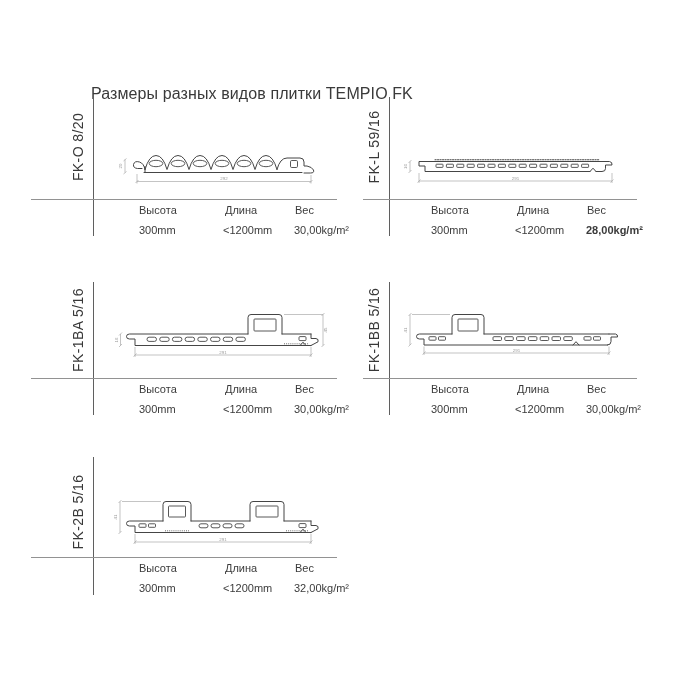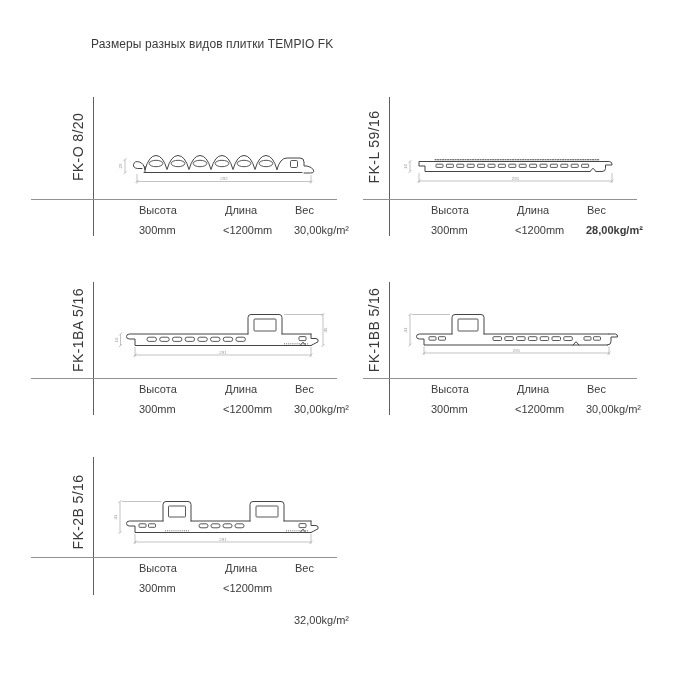--- a/index.html
+++ b/index.html
@@ -3,21 +3,21 @@
 <meta charset="utf-8">
 <style>
   * { box-sizing: border-box; }
   html,body { margin:0; padding:0; }
   body {
     width:700px; height:700px; background:#ffffff;
     font-family:"Liberation Sans", sans-serif;
     position:relative; overflow:hidden; color:#3b3b3b;
   }
   .abs { position:absolute; }
-  .title { font-size:12px; letter-spacing:0.1px; color:#3a3a3a; }
+  .title { font-size:16px; letter-spacing:0.1px; color:#3a3a3a;margin-top:48px; }
   .vline { width:1px; background:#5f5f5f; }
   .hsep  { height:1px; background:#929292; }
   .vlabel {
     width:110px; text-align:center; transform:rotate(-90deg);
     font-size:14px; letter-spacing:0.4px; color:#383838; white-space:nowrap;
   }
   .th, .td { font-size:11px; color:#3b3b3b; white-space:nowrap;padding-left:21px; }
   svg { overflow:visible; }
   svg text { font-family:"Liberation Sans", sans-serif; }
   .p     { stroke:#454545; stroke-width:1; fill:none; stroke-linejoin:round; stroke-linecap:round; }
@@ -246,16 +246,16 @@
       <text class="dimtxt" x="110" y="52.5" text-anchor="middle">291</text>
       <text class="dimtxt" x="4" y="29" text-anchor="middle" transform="rotate(-90 4 29)">41</text>
     </svg>
 
     <div class="abs hsep" style="left:31px;top:557px;width:306px;"></div>
     <div class="abs th" style="left:118px;top:562px;">Высота</div>
     <div class="abs th" style="left:204px;top:562px;">Длина</div>
     <div class="abs th" style="left:274px;top:562px;">Вес</div>
     <div class="abs td" style="left:118px;top:582px;">300mm</div>
     <div class="abs td" style="left:202px;top:582px;">&lt;1200mm</div>
-    <div class="abs td" style="left:273px;top:614px;">32,00kg/m²</div>
+    <div class="abs td" style="left:273px;top:582px;">32,00kg/m²</div>
   </div>
 
 </div>
 
 </body></html>

